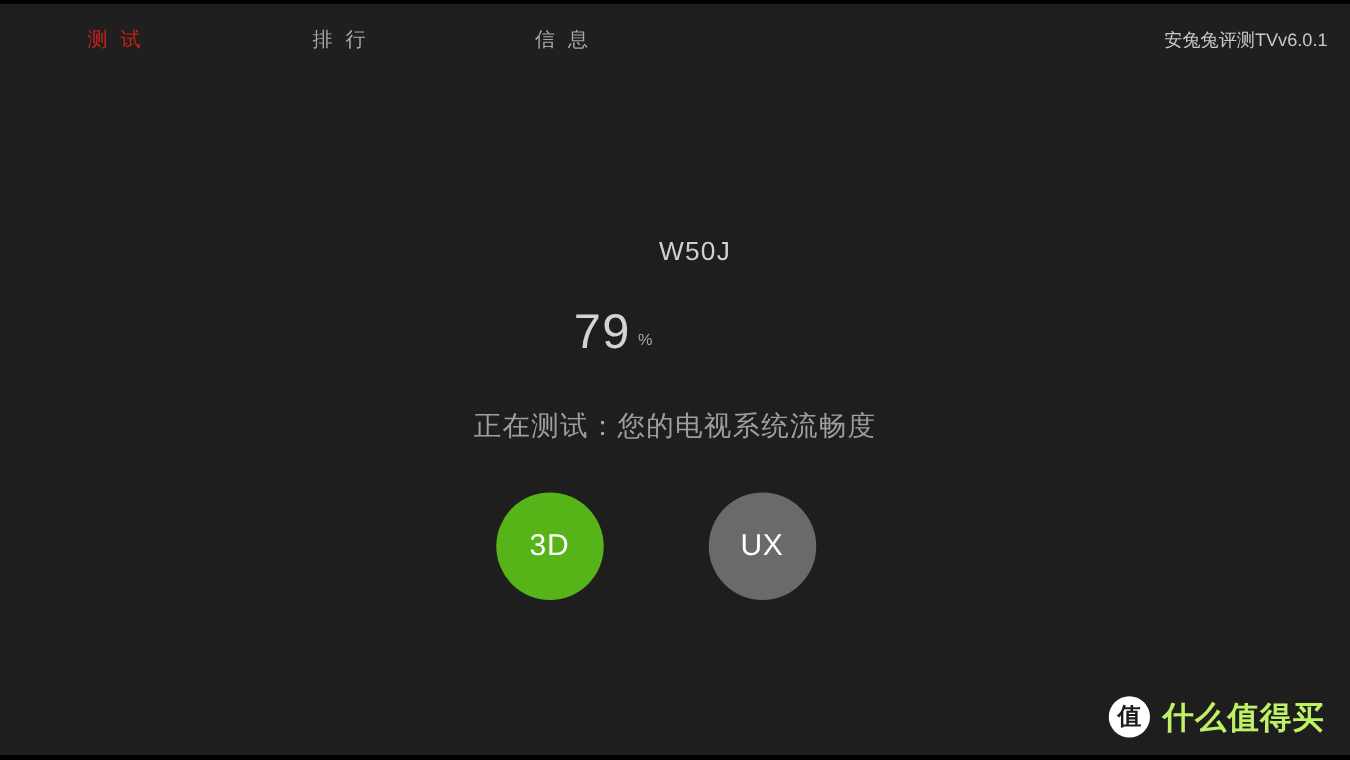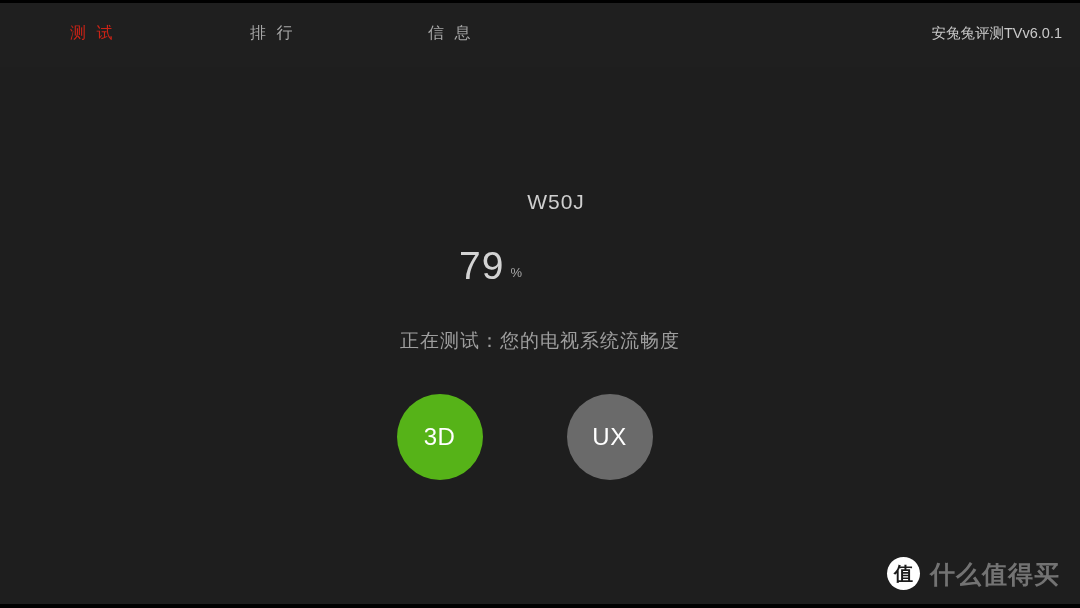--- a/index.html
+++ b/index.html
@@ -92,21 +92,21 @@
     margin-left: 6px;
     position: relative;
     top: -2px;
   }
 
   #status-text {
     position: absolute;
     left: 0;
     top: 329px;
     width: 1080px;
-    font-size: 19px;
+    font-size: 22px;
     color: #9e9e9e;
     letter-spacing: 1px;
     line-height: 24px;
   }
 
   
   #circles {
     position: absolute;
     left: 0;
     top: 394px;
@@ -145,21 +145,21 @@
     border-radius: 50%;
     background: #ffffff;
     color: #1b1b1b;
     font-size: 19px;
     line-height: 33px;
     text-align: center;
     font-weight: bold;
   }
   #watermark-text {
     font-size: 25px;
-    color: #737373;
+    color: #bef264;
     font-weight: bold;
     letter-spacing: 1px;
     line-height: 30px;
   }
 
   
   .edge-bar {
     position: absolute;
     left: 0;
     width: 1080px;

